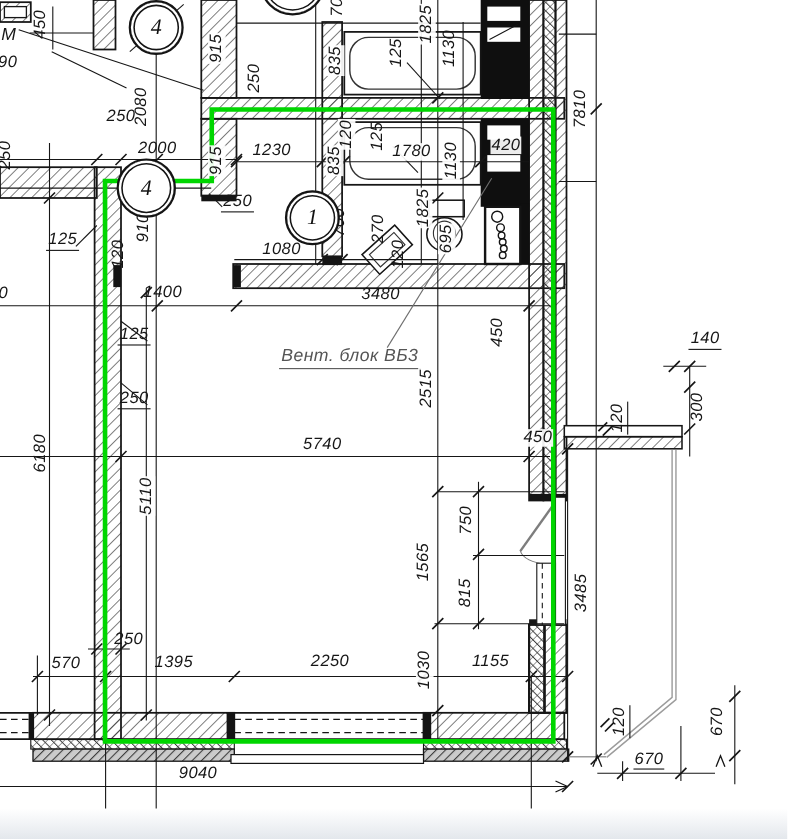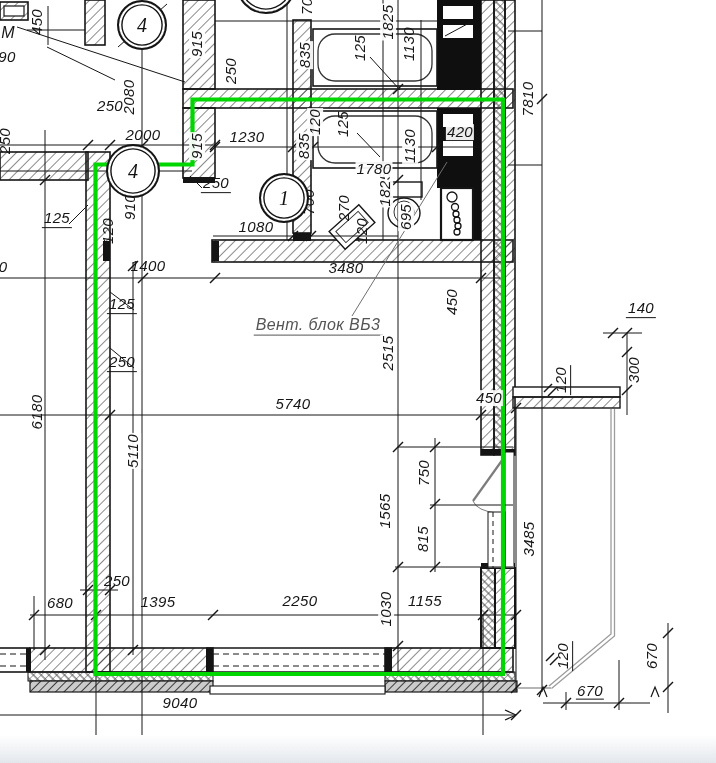--- a/index.html
+++ b/index.html
@@ -288,21 +288,21 @@
       <div class="lbl bg" style="left: 406px; top: 217px; --r: -90deg;">695</div>
       <div class="lbl bg" style="left: 385px; top: 189px; --r: -90deg;">1825</div>
       <div class="lbl bg" style="left: 305px; top: 55px; --r: -90deg;">835</div>
       <div class="lbl" style="left: 360px; top: 48px; --r: -90deg;">125</div>
       <div class="lbl bg" style="left: 388px; top: 22px; --r: -90deg;">1825</div>
       <div class="lbl" style="left: 409px; top: 44px; --r: -90deg;">1130</div>
       <div class="lbl" style="left: 307px; top: 2px; --r: -90deg;">700</div>
       <div class="lbl bg" style="left: 315px; top: 122px; --r: -90deg;">120</div>
       <div class="lbl" style="left: 343px; top: 124px; --r: -90deg;">125</div>
       <div class="lbl bg" style="left: 304px; top: 146px; --r: -90deg;">835</div>
-      <div class="lbl bg" style="left: 374px; top: 138px; margin-top: 31px; --r: 0deg;">1780</div>
+      <div class="lbl bg" style="left: 374px; top: 138px; --r: 0deg;">1780</div>
       <div class="lbl bg" style="left: 410px; top: 146px; --r: -90deg;">1130</div>
       <div class="lbl bg" style="left: 460px; top: 132px; --r: 0deg;">420</div>
       <div class="lbl" style="left: 528px; top: 99px; --r: -90deg;">7810</div>
       <div class="lbl" style="left: 148px; top: 266px; text-align: center; --r: 0deg;">1400</div>
       <div class="lbl" style="left: 346px; top: 268px; --r: 0deg;">3480</div>
       <div class="lbl u" style="left: 122px; top: 305px; --r: 0deg;">125</div>
       <div class="lbl u" style="left: 122px; top: 363px; --r: 0deg;">250</div>
       <div class="lbl u" style="left: 318px; top: 326px; --r: 0deg; font-size: 16px; color: rgb(85, 85, 85);">Вент. блок  ВБ3</div>
       <div class="lbl bg" style="left: 388px; top: 353px; --r: -90deg;">2515</div>
       <div class="lbl" style="left: 293px; top: 404px; --r: 0deg;">5740</div>
@@ -311,25 +311,25 @@
       <div class="lbl bg" style="left: 452px; top: 302px; --r: -90deg;">450</div>
       <div class="lbl bg" style="left: 489px; top: 398px; --r: 0deg;">450</div>
       <div class="lbl u" style="left: 641px; top: 309px; --r: 0deg;">140</div>
       <div class="lbl" style="left: 634px; top: 370px; --r: -90deg;">300</div>
       <div class="lbl u" style="left: 562px; top: 380px; --r: -90deg;">120</div>
       <div class="lbl" style="left: 424px; top: 473px; --r: -90deg;">750</div>
       <div class="lbl" style="left: 423px; top: 539px; --r: -90deg;">815</div>
       <div class="lbl bg" style="left: 385px; top: 511px; --r: -90deg;">1565</div>
       <div class="lbl" style="left: 529px; top: 539px; --r: -90deg;">3485</div>
       <div class="lbl" style="left: 117px; top: 581px; --r: 0deg;">250</div>
-      <div class="lbl" style="left: 60px; top: 603px; --r: 0deg;">680</div>
+      <div class="lbl" style="left: 60px; top: 603px; --r: 0deg;">570</div>
       <div class="lbl" style="left: 158px; top: 602px; --r: 0deg;">1395</div>
       <div class="lbl" style="left: 300px; top: 601px; --r: 0deg;">2250</div>
       <div class="lbl bg" style="left: 386px; top: 609px; --r: -90deg;">1030</div>
-      <div class="lbl" style="left: 425px; top: 601px; text-align: center; --r: 0deg;">1155</div>
+      <div class="lbl" style="left: 446px; top: 601px; text-align: center; --r: 0deg;">1155</div>
       <div class="lbl" style="left: 168px; top: 703px; margin-left: 12px; --r: 0deg;">9040</div>
       <div class="lbl u bg" style="left: 590px; top: 691px; --r: 0deg;">670</div>
       <div class="lbl u" style="left: 564px; top: 656px; --r: -90deg;">120</div>
       <div class="lbl" style="left: 652px; top: 656px; --r: -90deg;">670</div>
       <div class="lbl" style="left: 3px; top: 267px; --r: 0deg;">0</div>
     </div>
 <div id="bubbles-layer">
       <div class="bub" style="left: 142px; top: 25px; width: 46px; height: 46px;">4</div>
       <div class="bub" style="left: 133px; top: 171px; width: 50px; height: 50px;">4</div>
       <div class="bub" style="left: 284px; top: 198px; width: 46px; height: 46px;">1</div>

